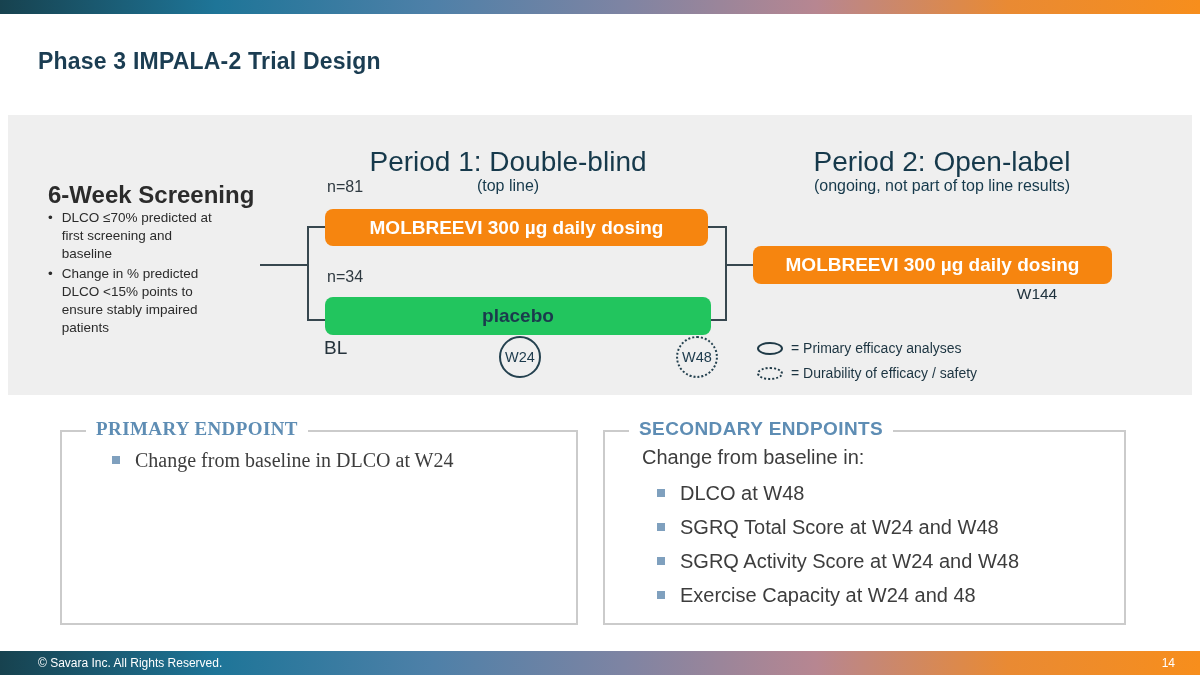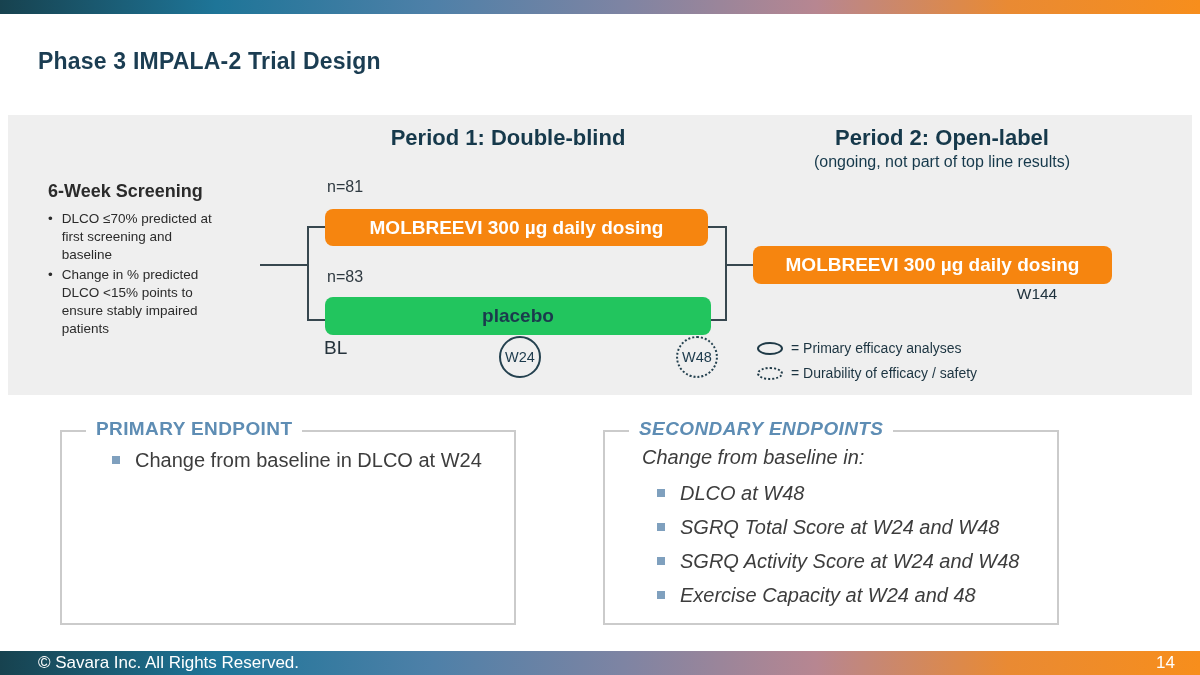--- a/index.html
+++ b/index.html
@@ -14,26 +14,26 @@
   }
   .title{
     position:absolute;left:38px;top:48px;margin:0;
     font-size:23px;font-weight:700;color:#1b3d52;letter-spacing:0.2px;
   }
   .panel{
     position:absolute;left:8px;top:115px;width:1184px;height:280px;
     background:#efefef;
   }
   .period-header{position:absolute;top:10px;text-align:center;color:#16394b;}
-  .period-header .ph-title{font-size:22px;font-weight:700;line-height:26px;}
+  .period-header .ph-title{font-size:28px;font-weight:400;line-height:26px;margin-top:24px;}
   .period-header .ph-sub{font-size:16px;line-height:22px;}
   .p1{left:300px;width:400px;}
   .p2{left:724px;width:420px;}
   .screening{position:absolute;left:40px;top:66px;width:215px;color:#2b2b2b;}
-  .scr-title{font-size:18px;font-weight:700;margin-bottom:8px;}
+  .scr-title{font-size:24px;font-weight:700;}
   .scr-list{list-style:none;margin:0;padding:0;width:172px;}
   .scr-list li{display:flex;gap:9px;font-size:13.5px;line-height:18px;margin-bottom:2px;}
   .scr-list .dot{flex:0 0 auto;}
   .scr-list .scr-text{width:155px;}
   .conn{position:absolute;background:#37474f;}
   .bar{
     position:absolute;border-radius:8px;display:flex;align-items:center;justify-content:center;
     font-weight:700;font-size:19px;
   }
   .bar-orange{background:#f6850f;color:#ffffff;}
@@ -51,50 +51,51 @@
     display:flex;align-items:center;justify-content:center;
     font-size:14.5px;color:#1c3a4c;border:2px solid #24414f;box-sizing:border-box;
   }
   .w24{left:491px;top:221px;}
   .w48{left:668px;top:221px;border-style:dotted;}
   .legend{position:absolute;left:749px;top:223px;}
   .legend-row{display:flex;align-items:center;gap:8px;height:20px;margin-bottom:5px;color:#1c3441;font-size:14px;}
   .ellipse{display:inline-block;width:26px;height:13px;border-radius:50%;border:2px solid #1e3946;box-sizing:border-box;}
   .ellipse.dotted{border-style:dotted;}
   .endpoint-box{position:absolute;top:430px;height:195px;border:2px solid #cbcbcb;box-sizing:border-box;background:#ffffff;}
-  .endpoint-box.primary{left:60px;width:456px;}
-  .endpoint-box.secondary{left:603px;width:456px;font-style:italic;}
+  .endpoint-box.primary{left:60px;width:518px;font-family:Liberation Serif, serif;}
+  .endpoint-box.secondary{left:603px;width:523px;}
   .box-title{
     position:absolute;top:-14px;left:24px;background:#ffffff;padding:0 10px;
     font-size:19px;font-weight:700;color:#5e8db4;letter-spacing:0.4px;white-space:nowrap;
   }
   .ep-intro{margin:14px 0 0 37px;font-size:20px;color:#3d3d3d;}
   .ep-list{list-style:none;margin:0;padding:0;}
   .ep-list li{display:flex;gap:15px;font-size:20px;color:#3d3d3d;line-height:25px;margin-bottom:9px;}
   .sq{flex:0 0 auto;width:8px;height:8px;background:#7fa0be;margin-top:8px;}
   .primary .ep-list{margin:16px 16px 0 50px;}
   .secondary .ep-list{margin:12px 0 8px 52px;}
   .footer{
     position:absolute;left:0;top:651px;width:1200px;height:24px;
     background:linear-gradient(90deg,#17424f 0%,#1e7598 18%,#4e80a8 36%,#7e84a3 52%,#b78691 68%,#e98a33 84%,#f78e1c 100%);
     display:flex;align-items:center;justify-content:space-between;
-    box-sizing:border-box;padding:0 25px 0 38px;color:#ffffff;font-size:17px;gap:24px;
+    box-sizing:border-box;padding:0 25px 0 38px;color:#ffffff;font-size:12px;gap:24px;
   }
 </style>
 </head>
 <body>
 
 <div class="top-bar"></div>
 
 <h1 class="title">Phase 3 IMPALA-2 Trial Design</h1>
 
 <div class="panel">
 
   <div class="period-header p1">
     <div class="ph-title">Period 1: Double-blind</div>
+    <div class="ph-sub">(top line)</div>
   </div>
 
   <div class="period-header p2">
     <div class="ph-title">Period 2: Open-label</div>
     <div class="ph-sub">(ongoing, not part of top line results)</div>
   </div>
 
   <div class="screening">
     <div class="scr-title">6-Week Screening</div>
     <ul class="scr-list">
@@ -116,21 +117,21 @@
   <div class="conn" style="left:697px;top:111px;width:22px;height:2px;"></div>
   <div class="conn" style="left:717px;top:111px;width:2px;height:95px;"></div>
   <div class="conn" style="left:701px;top:204px;width:18px;height:2px;"></div>
   <div class="conn" style="left:717px;top:149px;width:30px;height:2px;"></div>
 
   <div class="n-label n81">n=81</div>
   <div class="bar bar-orange arm1">
       <span>MOLBREEVI 300 µg daily dosing</span>
     </div>
 
-  <div class="n-label n83">n=83</div>
+  <div class="n-label n83">n=34</div>
   <div class="bar bar-peach arm2">
       <span>placebo</span>
     </div>
 
   <div class="bl-label">BL</div>
 
   <div class="week-circle w24">
       <span>W24</span>
     </div>
   <div class="week-circle w48">

